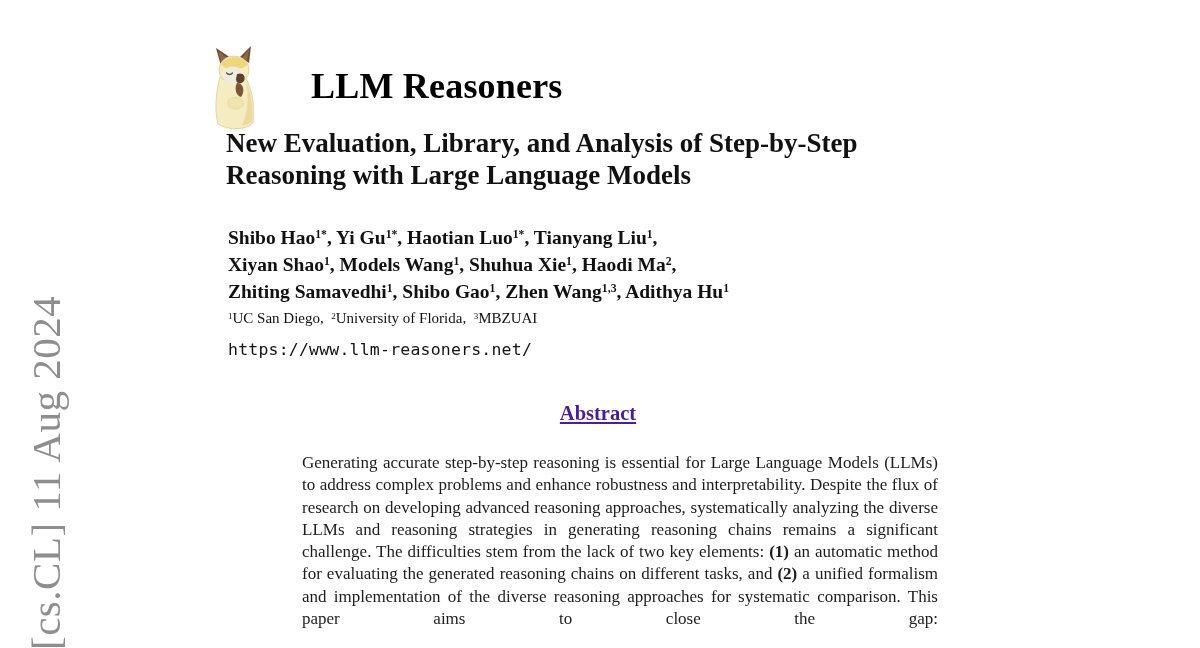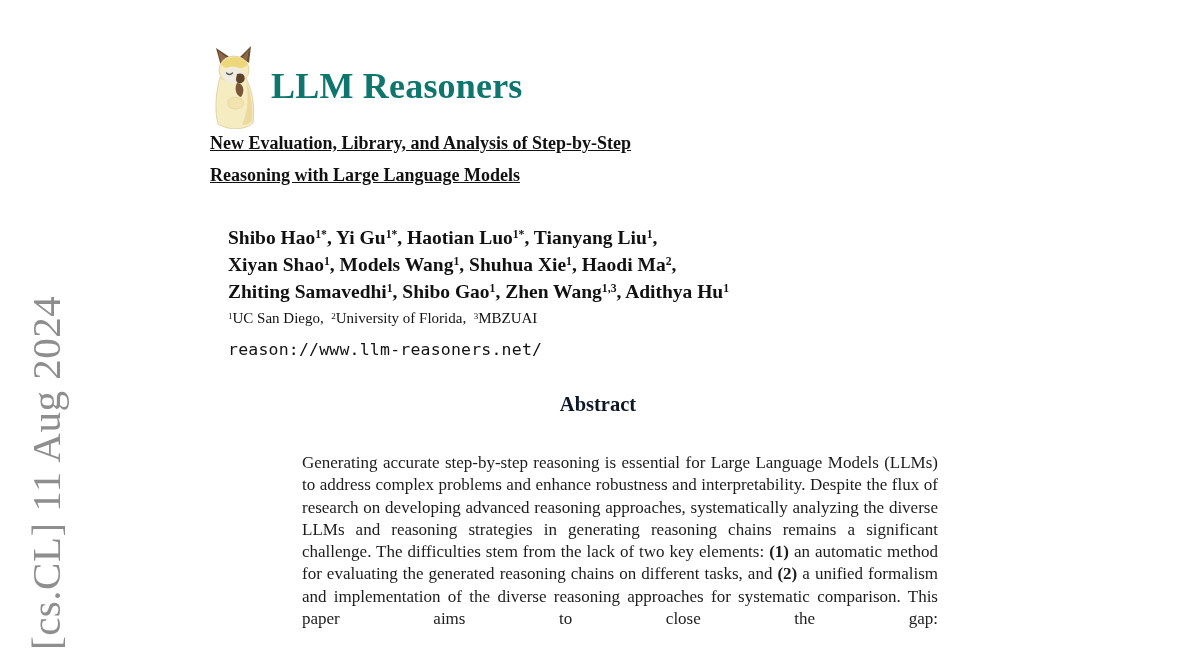--- a/index.html
+++ b/index.html
@@ -17,41 +17,41 @@
   
   .logo-icon { position:absolute; left:213px; top:45px; width:46px; height:84px; }
   .logo-title {
     position:absolute; left:271px; top:66px;
     font-size:36px; line-height:40px; font-weight:bold;
     color:#b5935a; letter-spacing:0.2px;
   }
 
   
   .paper-title {
-    position:absolute; left:210px; top:127px; width:780px;
-    font-size:18px; line-height:32px; font-weight:bold; color:#111;text-decoration:underline;
+    position:absolute; left:226px; top:127px; width:780px;
+    font-size:27px; line-height:32px; font-weight:bold; color:#111;
   }
 
   
   .authors {
     position:absolute; left:228px; top:224px; width:740px;
     font-size:19.5px; line-height:27px; color:#111;
   }
   .author-line { font-weight:bold;font-family:Liberation Serif, serif; }
   .affiliations { font-size:15px; }
   .project-url {
     font-family:"DejaVu Sans Mono","Liberation Mono",monospace;
     font-size:16.5px; margin-top:4px; color:#121212; letter-spacing:0.2px;
   }
   sup { font-size:0.6em; line-height:0; vertical-align:baseline; position:relative; top:-0.48em; }
 
   
   .abstract-heading {
-    position:absolute; left:280px; top:391px; width:636px;
-    text-align:center; font-size:20.5px; line-height:26px; font-weight:bold; color:#0f172a;
+    position:absolute; left:280px; top:400px; width:636px;
+    text-align:center; font-size:20.5px; line-height:26px; font-weight:bold; color:#4c1d95;text-decoration:underline;
   }
   .abstract-body {
     position:absolute; left:280px; top:452px; width:636px;
     font-size:17px; line-height:22.3px; color:#1c1c1c;
     text-align:justify; text-align-last:justify; hyphens:manual;margin-left:22px;
   }
   .abstract-body b { font-weight:bold; }
 </style>
 </head>
 <body>
@@ -77,30 +77,30 @@
 
   <path d="M13.5 28 Q16.5 31 19.5 28" stroke="#4c4c4c" stroke-width="1.3" fill="none" stroke-linecap="round"></path>
 
   <path d="M24 29 C30 27 33 31 31 36 C28 40 23 39 23 34 Z" fill="#5f422c"></path>
 
   <path d="M24 38 C31 38 32 47 28 52 C23 51 21 43 24 38 Z" fill="#7a5639"></path>
 
   <path d="M15 55 C22 50 30 52 31 59 C28 66 17 65 15 60 Z" fill="#f2e4ae" stroke="#e4d4a2" stroke-width="0.8"></path>
 </svg>
 
-<div class="logo-title" style="color: #0f766e;">LLM Reasoners</div>
+<div class="logo-title" style="color: #000000; margin-left: 40px;">LLM Reasoners</div>
 
 <div class="paper-title">
   <div>New Evaluation, Library, and Analysis of Step-by-Step</div>
   <div>Reasoning with Large Language Models</div>
 </div>
 
 <div class="authors">
   <div class="author-line"><span>Shibo Hao</span><sup>1*</sup><span>, Yi Gu</span><sup>1*</sup><span>, Haotian Luo</span><sup>1*</sup><span>, Tianyang Liu</span><sup>1</sup><span>,</span></div>
   <div class="author-line"><span>Xiyan Shao</span><sup>1</sup><span>, Models Wang</span><sup>1</sup><span>, Shuhua Xie</span><sup>1</sup><span>, Haodi Ma</span><sup>2</sup><span>,</span></div>
   <div class="author-line"><span>Zhiting Samavedhi</span><sup>1</sup><span>, Shibo Gao</span><sup>1</sup><span>, Zhen Wang</span><sup>1,3</sup><span>, Adithya Hu</span><sup>1</sup></div>
   <div class="affiliations"><sup>1</sup><span>UC San Diego, </span><sup>2</sup><span>University of Florida, </span><sup>3</sup><span>MBZUAI</span></div>
-  <div class="project-url">reason://www.llm-reasoners.net/</div>
+  <div class="project-url">https://www.llm-reasoners.net/</div>
 </div>
 
 <div class="abstract-heading">Abstract</div>
 
 <div class="abstract-body"><span>Generating accurate step-by-step reasoning is essential for Large Language Models (LLMs) to address complex problems and enhance robustness and interpretability. Despite the flux of research on developing advanced reason­ing approaches, systematically analyzing the diverse LLMs and reasoning strategies in generating reasoning chains remains a significant challenge. The difficulties stem from the lack of two key elements: </span><b>(1)</b><span> an automatic method for evaluating the generated reasoning chains on different tasks, and </span><b>(2)</b><span> a unified formalism and implementation of the diverse reasoning approaches for systematic comparison. This paper aims to close the gap:</span></div>
 
 </body></html>

